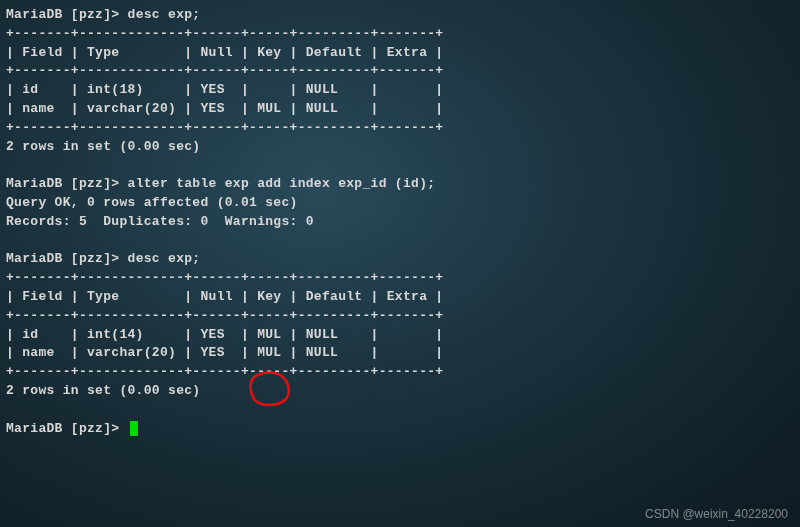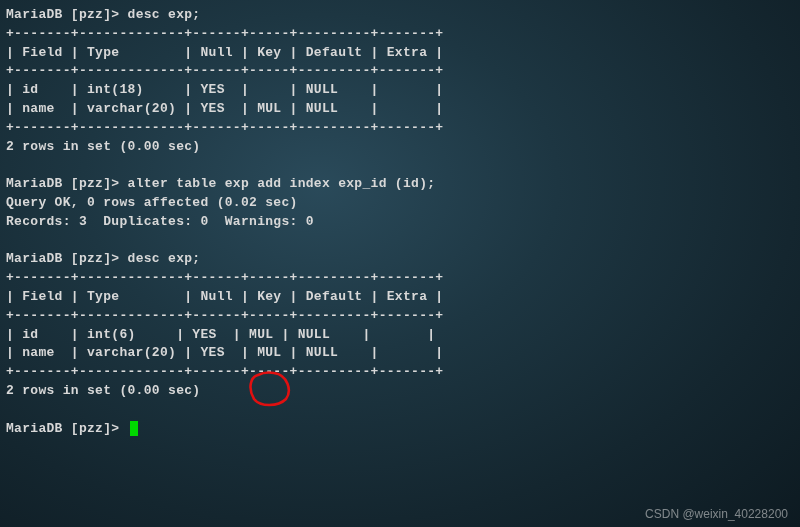--- a/index.html
+++ b/index.html
@@ -50,28 +50,28 @@
 <div class="terminal"><span>MariaDB [pzz]&gt;</span> <span>desc exp;</span>
 <span>+-------+-------------+------+-----+---------+-------+</span>
 <span>| Field | Type        | Null | Key | Default | Extra |</span>
 <span>+-------+-------------+------+-----+---------+-------+</span>
 <span>| id    | int(18)     | YES  |     | NULL    |       |</span>
 <span>| name  | varchar(20) | YES  | MUL | NULL    |       |</span>
 <span>+-------+-------------+------+-----+---------+-------+</span>
 <span>2 rows in set (0.00 sec)</span>
 
 <span>MariaDB [pzz]&gt;</span> <span>alter table exp add index exp_id (id);</span>
-<span>Query OK, 0 rows affected (0.02 sec)</span>
-<span>Records: 3  Duplicates: 0  Warnings: 0</span>
+<span>Query OK, 0 rows affected (0.01 sec)</span>
+<span>Records: 5  Duplicates: 0  Warnings: 0</span>
 
 <span>MariaDB [pzz]&gt;</span> <span>desc exp;</span>
 <span>+-------+-------------+------+-----+---------+-------+</span>
 <span>| Field | Type        | Null | Key | Default | Extra |</span>
 <span>+-------+-------------+------+-----+---------+-------+</span>
-<span>| id    | int(6)     | YES  | MUL | NULL    |       |</span>
+<span>| id    | int(14)     | YES  | MUL | NULL    |       |</span>
 <span>| name  | varchar(20) | YES  | MUL | NULL    |       |</span>
 <span>+-------+-------------+------+-----+---------+-------+</span>
 <span>2 rows in set (0.00 sec)</span>
 
 <span>MariaDB [pzz]&gt;</span> <span class="cursor"></span></div>
 
 <div class="annotation" style="left:248px; top:369px;">
   <svg width="44" height="40" viewBox="0 0 44 40">
     <path d="M 10 6 C 2 8, 0 20, 6 30 C 12 38, 30 38, 38 30 C 44 22, 40 6, 26 4 C 20 3, 14 4, 10 6" fill="none" stroke="#e01010" stroke-width="2.6" stroke-linecap="round"></path>
   </svg>

